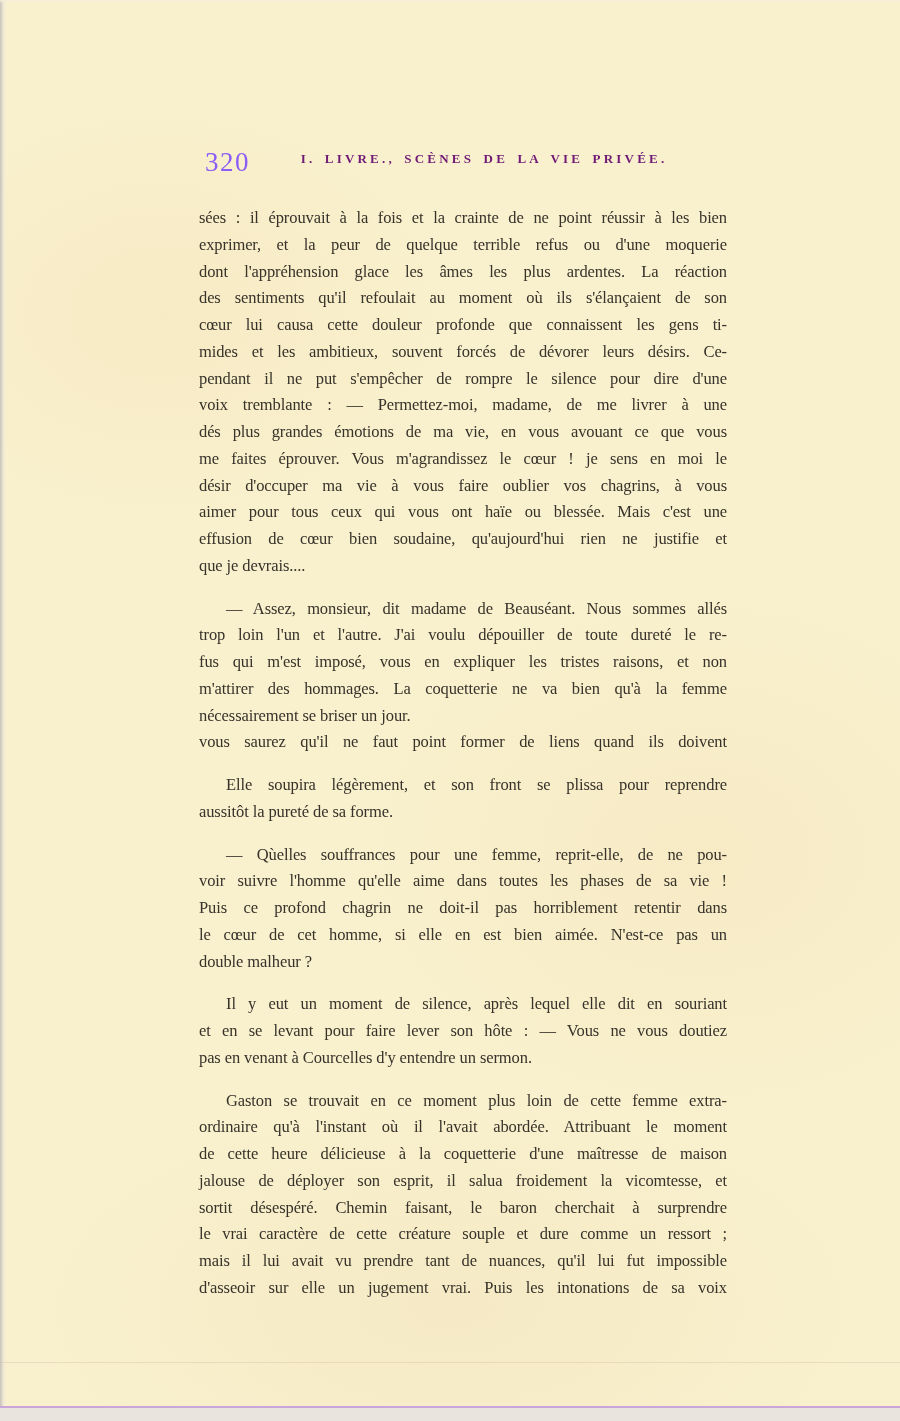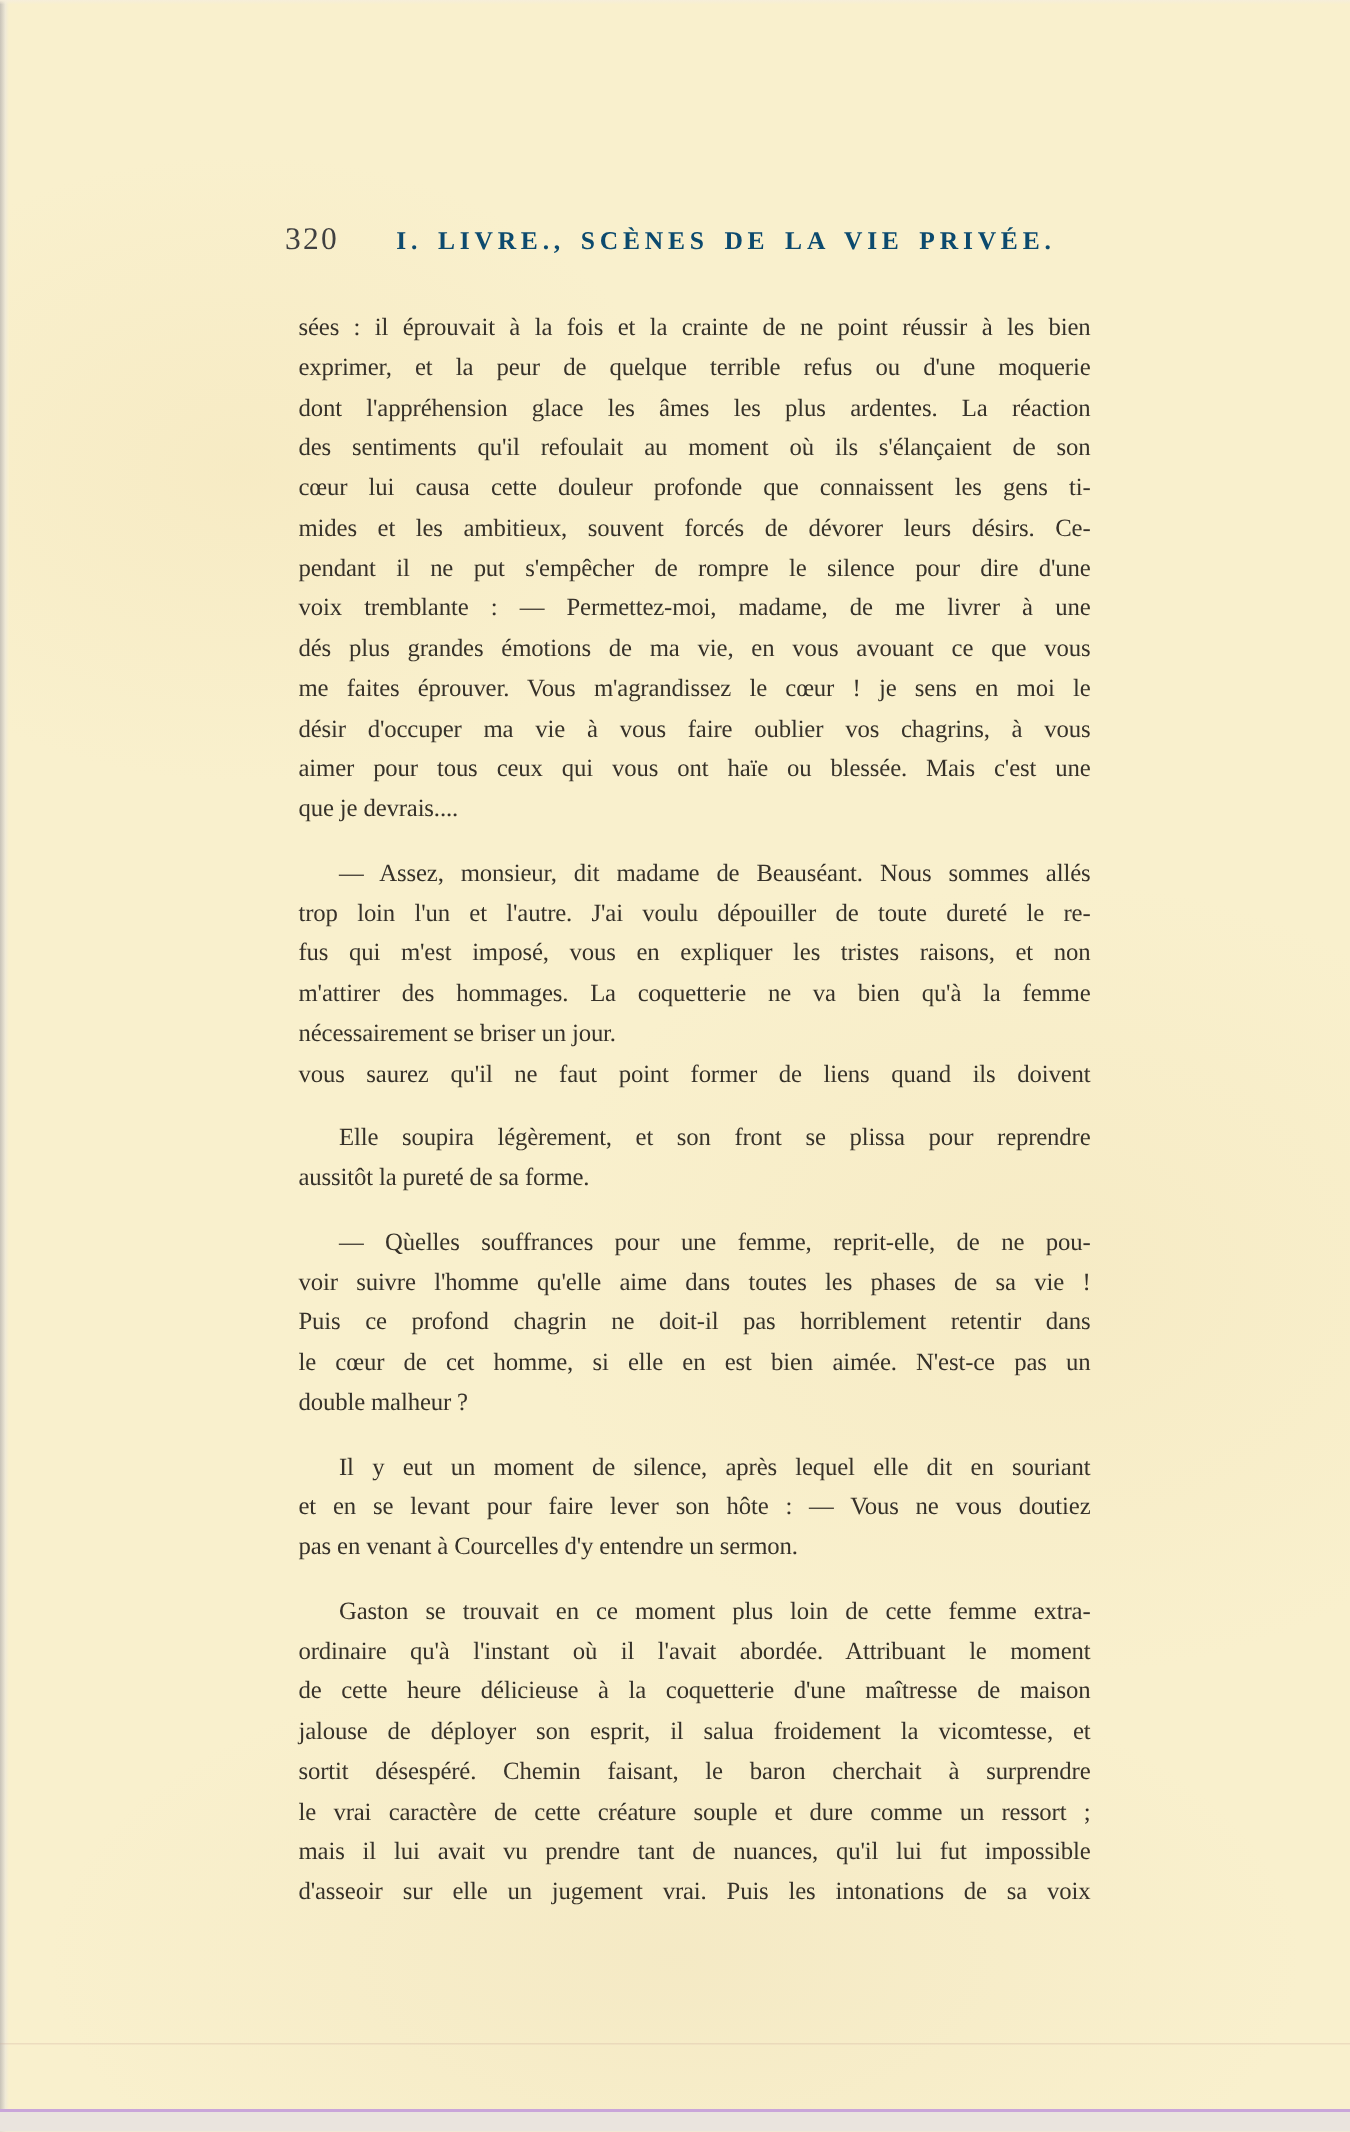--- a/index.html
+++ b/index.html
@@ -46,27 +46,27 @@
   .footer-strip{
     position:absolute;left:0;right:0;top:1408px;bottom:0;
     background:var(--footer-strip);
   }
 
   
   .running-head{
     position:absolute;left:183px;top:147px;width:562px;height:26px;
   }
   .page-number{
-    position:absolute;left:7px;top:0;
-    font-size:21px;letter-spacing:1.5px;color:#404040;
+    position:absolute;left:22px;top:0;
+    font-size:27px;letter-spacing:1.5px;color:#8b5cf6;
   }
   .running-title{
     text-align:center;padding-top:4px;padding-left:40px;
-    font-size:17px;letter-spacing:3.2px;word-spacing:3px;
-    color:#0c4a6e;font-weight:bold;
+    font-size:13px;letter-spacing:3.2px;word-spacing:3px;
+    color:#701a75;font-weight:bold;
   }
 
   
   .text-block{
     position:absolute;left:183px;top:189px;width:560px;
     font-size:16.5px;line-height:26.75px;
     letter-spacing:-0.1px;
     color:var(--ink);
   }
   .paragraph{margin:16px;}
@@ -97,20 +97,21 @@
       <div class="line">dont l'appréhension glace les âmes les plus ardentes. La réaction</div>
       <div class="line">des sentiments qu'il refoulait au moment où ils s'élançaient de son</div>
       <div class="line">cœur lui causa cette douleur profonde que connaissent les gens ti-</div>
       <div class="line">mides et les ambitieux, souvent forcés de dévorer leurs désirs. Ce-</div>
       <div class="line">pendant il ne put s'empêcher de rompre le silence pour dire d'une</div>
       <div class="line">voix tremblante : — Permettez-moi, madame, de me livrer à une</div>
       <div class="line">dés plus grandes émotions de ma vie, en vous avouant ce que vous</div>
       <div class="line">me faites éprouver. Vous m'agrandissez le cœur ! je sens en moi le</div>
       <div class="line">désir d'occuper ma vie à vous faire oublier vos chagrins, à vous</div>
       <div class="line">aimer pour tous ceux qui vous ont haïe ou blessée. Mais c'est une</div>
+      <div class="line">effusion de cœur bien soudaine, qu'aujourd'hui rien ne justifie et</div>
       <div class="line final">que je devrais....</div>
     </div>
     <div class="paragraph">
       <div class="line indent">— Assez, monsieur, dit madame de Beauséant. Nous sommes allés</div>
       <div class="line">trop loin l'un et l'autre. J'ai voulu dépouiller de toute dureté le re-</div>
       <div class="line">fus qui m'est imposé, vous en expliquer les tristes raisons, et non</div>
       <div class="line">m'attirer des hommages. La coquetterie ne va bien qu'à la femme</div>
       <div class="line final">nécessairement se briser un jour.</div>
       <div class="line">vous saurez qu'il ne faut point former de liens quand ils doivent</div>
     </div>

